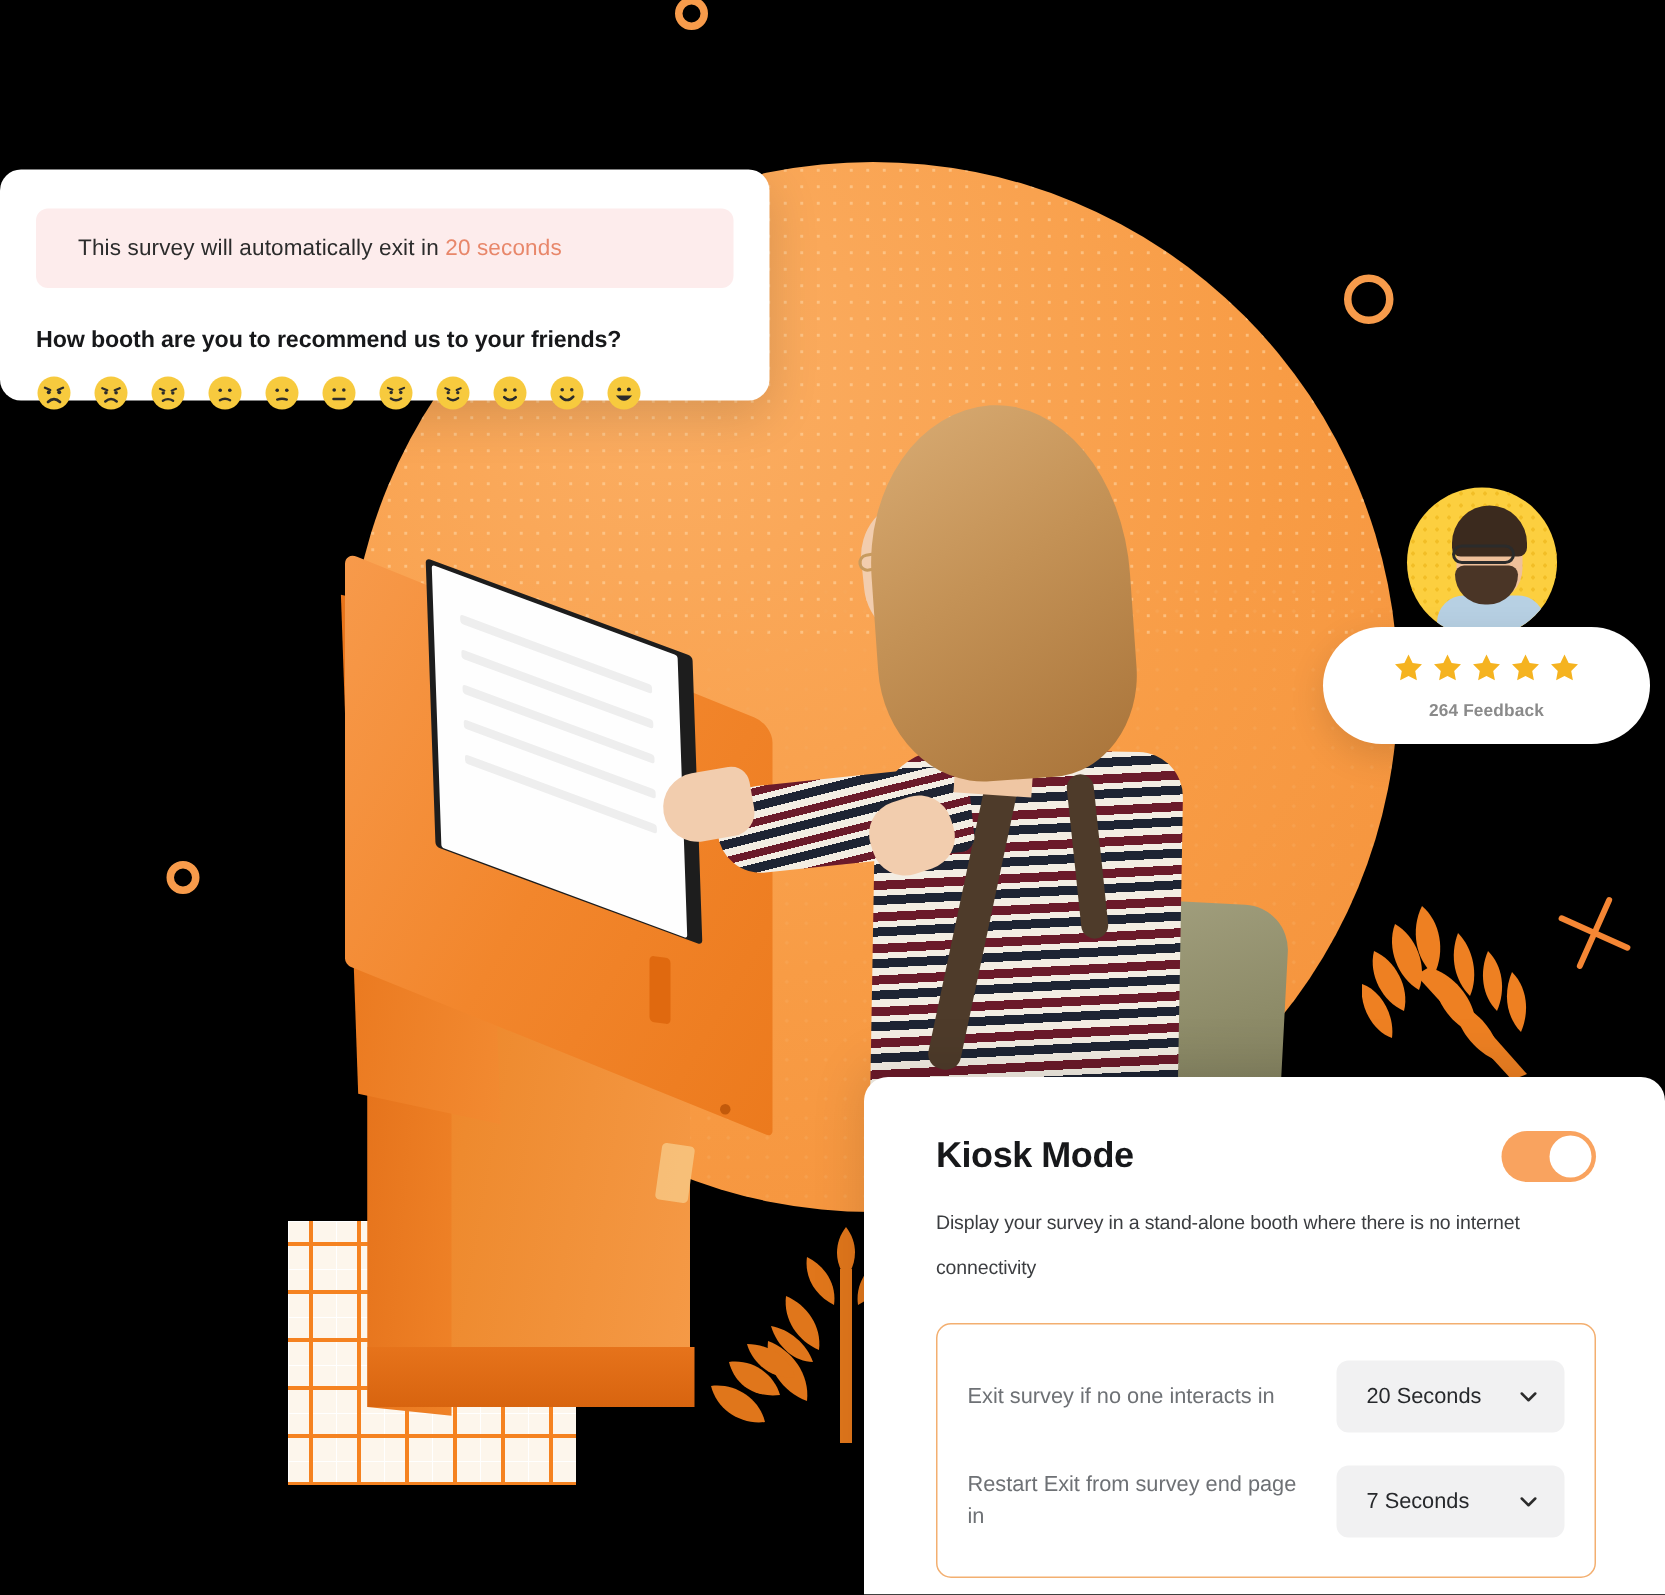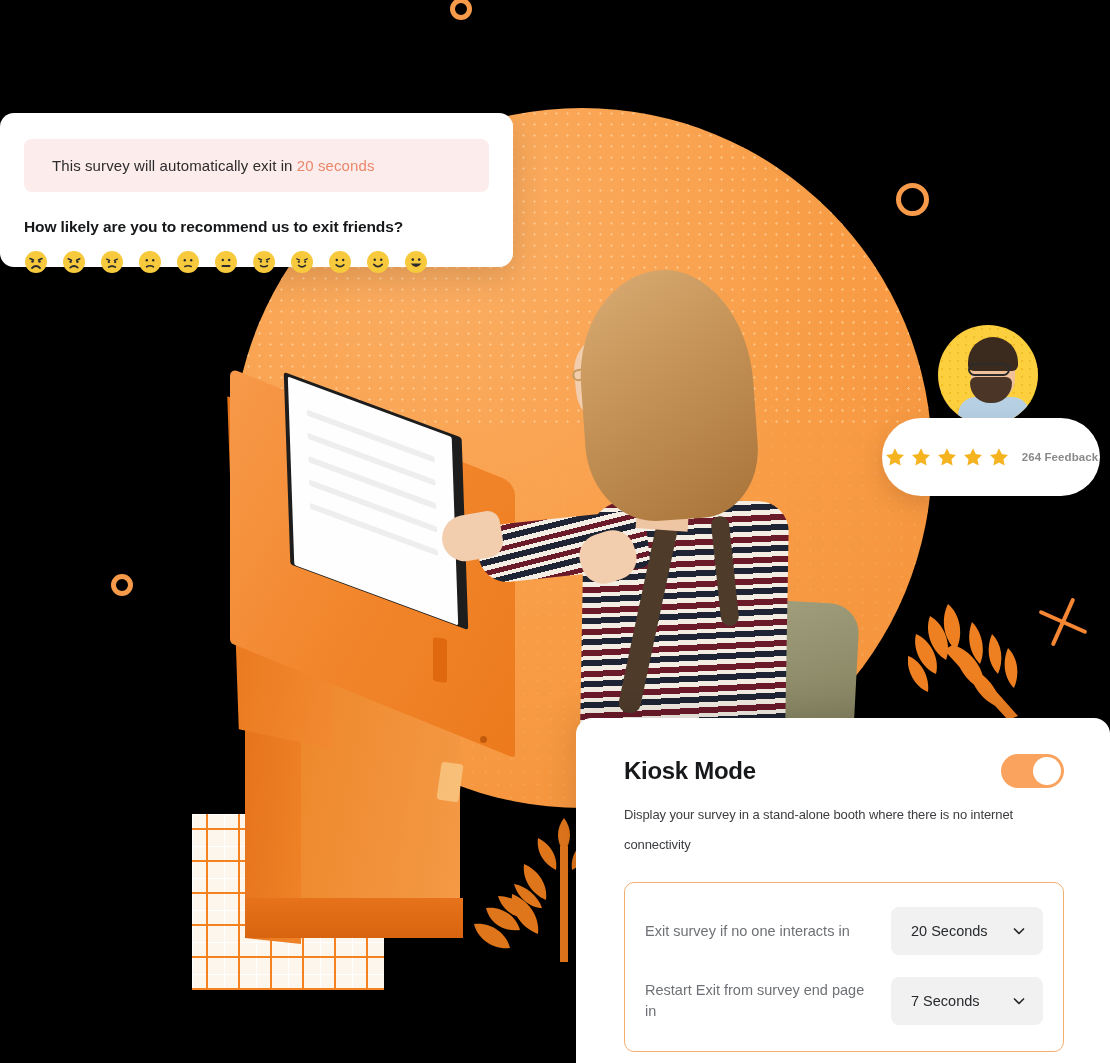--- a/index.html
+++ b/index.html
@@ -308,21 +308,21 @@
   }
 
   .feedback-badge {
     position: absolute;
     left: 882px; top: 418px;
     width: 218px; height: 78px;
     background: #FFFFFF;
     border-radius: 40px;
     box-shadow: 0 8px 24px rgba(0,0,0,.12);
     display: flex;
-    flex-direction: row;
+    flex-direction: column;
     align-items: center;
     justify-content: center;
     gap: 12px;
   }
   .stars { display: flex; gap: 4px; }
   .star { width: 22px; height: 22px; }
   .feedback-count {
     font-size: 11.5px;
     color: #8A8A8A;
     font-weight: bold;
@@ -513,21 +513,21 @@
   <div class="ring r-left"></div>
   <div class="cross">
     <span></span>
     <span></span>
   </div>
 
   <div class="survey-card">
     <div class="alert-bar">
       <span>This survey will automatically exit in </span><span class="hl">20 seconds</span>
     </div>
-    <div class="question">How likely are you to recommend us to exit friends?</div>
+    <div class="question">How booth are you to recommend us to your friends?</div>
     <div class="emoji-row">
 
       <svg class="emoji" viewBox="0 0 24 24">
           <circle cx="12" cy="12" r="11" fill="#F7CA3E"></circle>
           <path d="M6 8.5 L9.5 10" stroke="#2B2B2B" stroke-width="1.6" stroke-linecap="round"></path>
           <path d="M18 8.5 L14.5 10" stroke="#2B2B2B" stroke-width="1.6" stroke-linecap="round"></path>
           <circle cx="8.5" cy="11.5" r="1.3" fill="#2B2B2B"></circle>
           <circle cx="15.5" cy="11.5" r="1.3" fill="#2B2B2B"></circle>
           <path d="M8 18 Q12 14 16 18" stroke="#2B2B2B" stroke-width="1.8" fill="none" stroke-linecap="round"></path>
         </svg>

